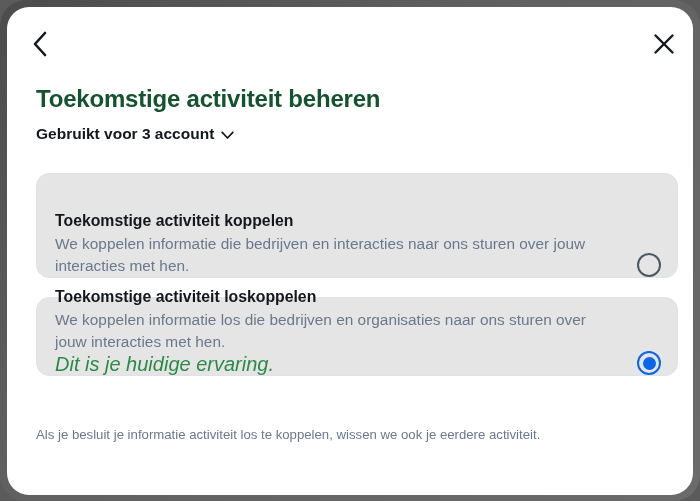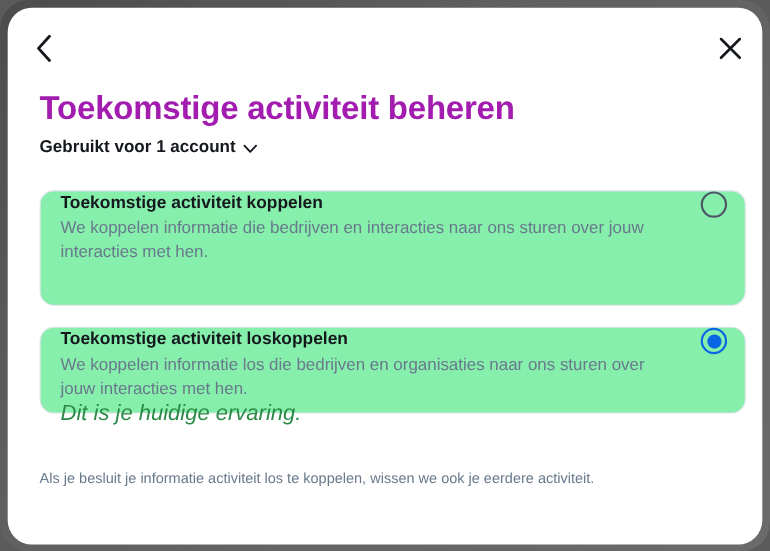--- a/index.html
+++ b/index.html
@@ -66,25 +66,25 @@
 
   
   .heading-wrap {
     position: absolute;
     left: 29px;
     top: 76px;
     width: 620px;
   }
 
   .page-title {
-    font-size: 30px;
+    font-size: 24px;
     line-height: 32px;
     font-weight: 600;
     letter-spacing: -0.2px;
-    color: #a21caf;
+    color: #14532d;
     white-space: nowrap;
   }
 
   .subtitle-row {
     display: inline-flex;
     align-items: center;
     gap: 7px;
     margin-top: 9px;
     cursor: pointer;
   }
@@ -97,25 +97,25 @@
     white-space: nowrap;
   }
 
   .chev-down { display: block; margin-top: 2px; }
 
   
   .card {
     position: absolute;
     left: 29px;
     width: 642px;
-    background: #86efac;
+    background: #e5e5e5;
     border: 1px solid #dfe3e8;
     border-radius: 13px;
     display: flex;
-    align-items: flex-start;
+    align-items: flex-end;
     padding: 0 16px 0 18px;
     cursor: pointer;
   }
 
   .card-1 { top: 166px; height: 105px; }
   .card-2 { top: 290px; height: 79px; }
 
   .card-textcol {
     flex: 1 1 auto;
     min-width: 0;
@@ -200,21 +200,21 @@
         <svg class="close-glyph" width="22" height="22" viewBox="0 0 22 22">
           <path d="M2.5 2.5 L19.5 19.5 M19.5 2.5 L2.5 19.5" fill="none" stroke="#14181d" stroke-width="2.4" stroke-linecap="round"></path>
         </svg>
       </div>
     </div>
 
     <div class="heading-wrap">
       <div class="page-title">Toekomstige activiteit beheren</div>
 
       <div class="subtitle-row">
-        <span class="subtitle-text">Gebruikt voor 1 account</span>
+        <span class="subtitle-text">Gebruikt voor 3 account</span>
         <svg class="chev-down" width="13" height="9" viewBox="0 0 13 9">
           <path d="M1.2 1.4 L6.5 7 L11.8 1.4" fill="none" stroke="#14181d" stroke-width="1.7" stroke-linecap="round" stroke-linejoin="round"></path>
         </svg>
       </div>
     </div>
 
     <div class="card card-1">
       <div class="card-textcol">
         <div class="card-title">Toekomstige activiteit koppelen</div>
         <div class="card-desc">We koppelen informatie die bedrijven en interacties naar ons sturen over jouw interacties met hen.</div>

